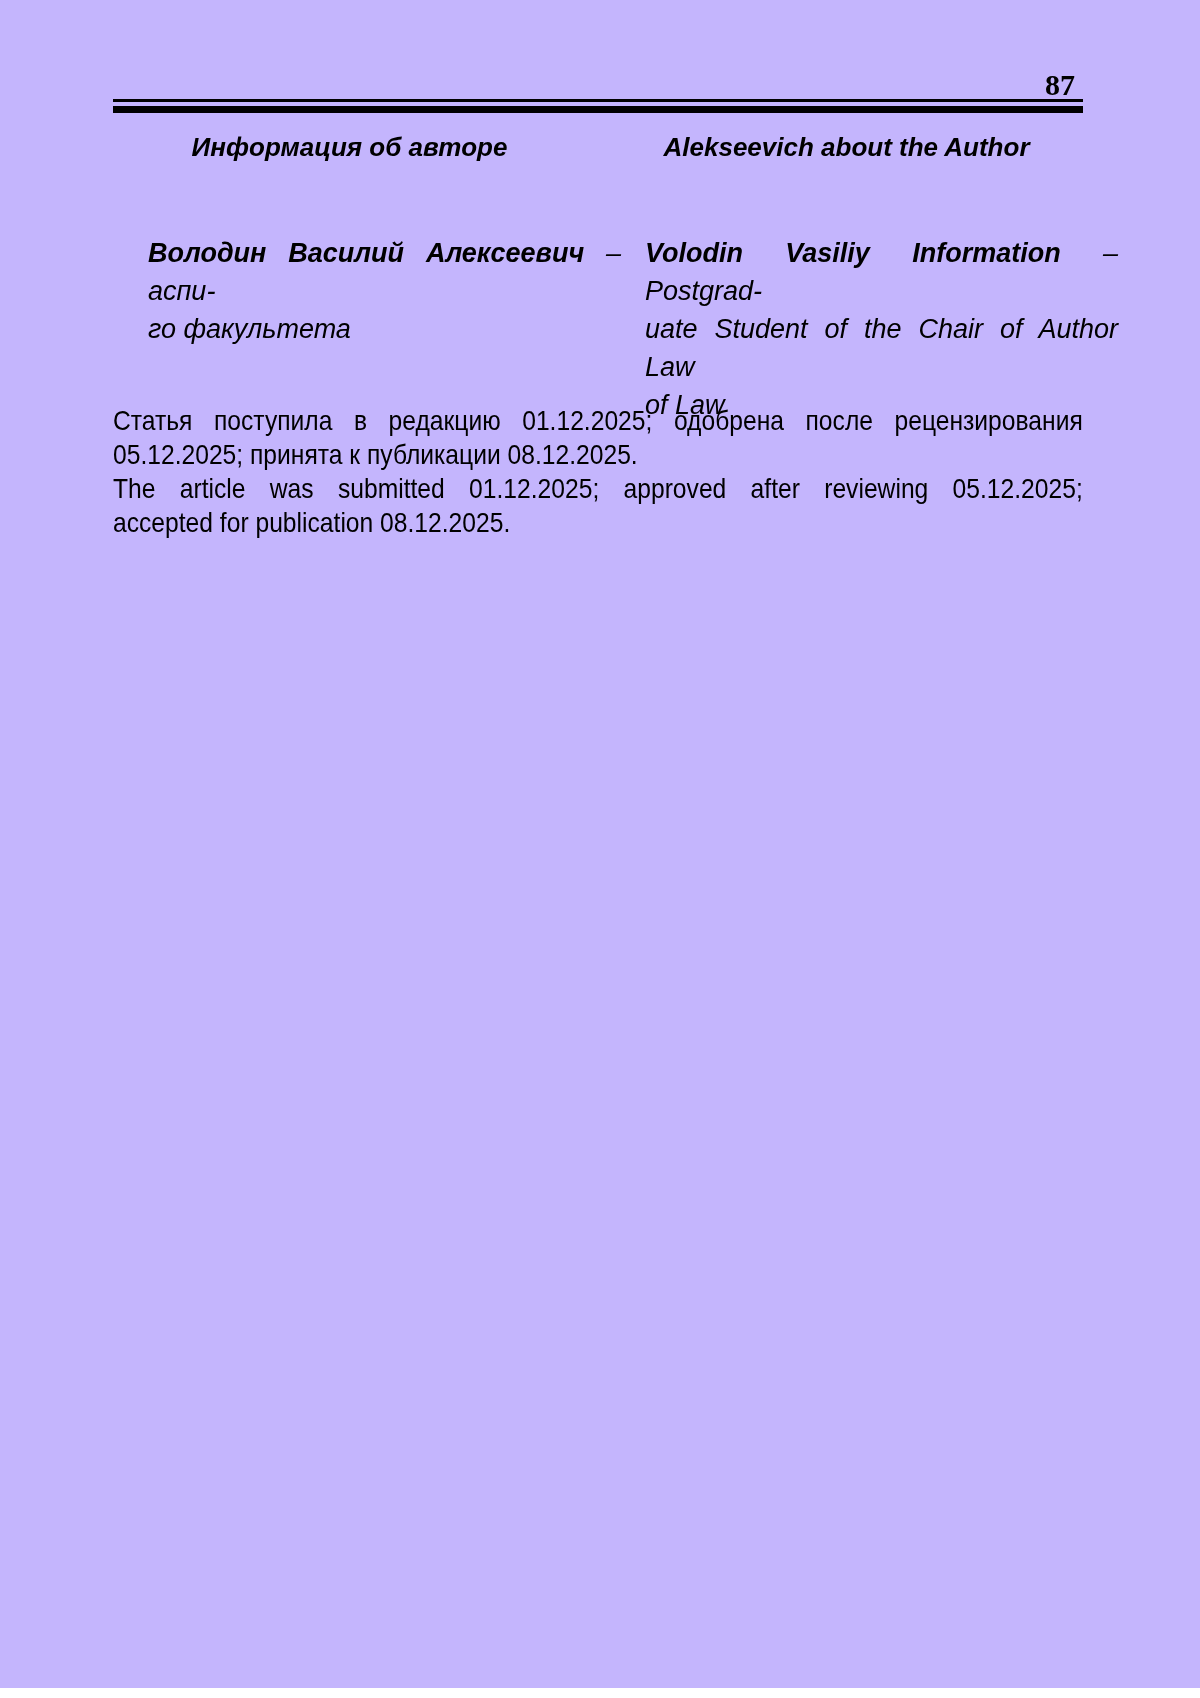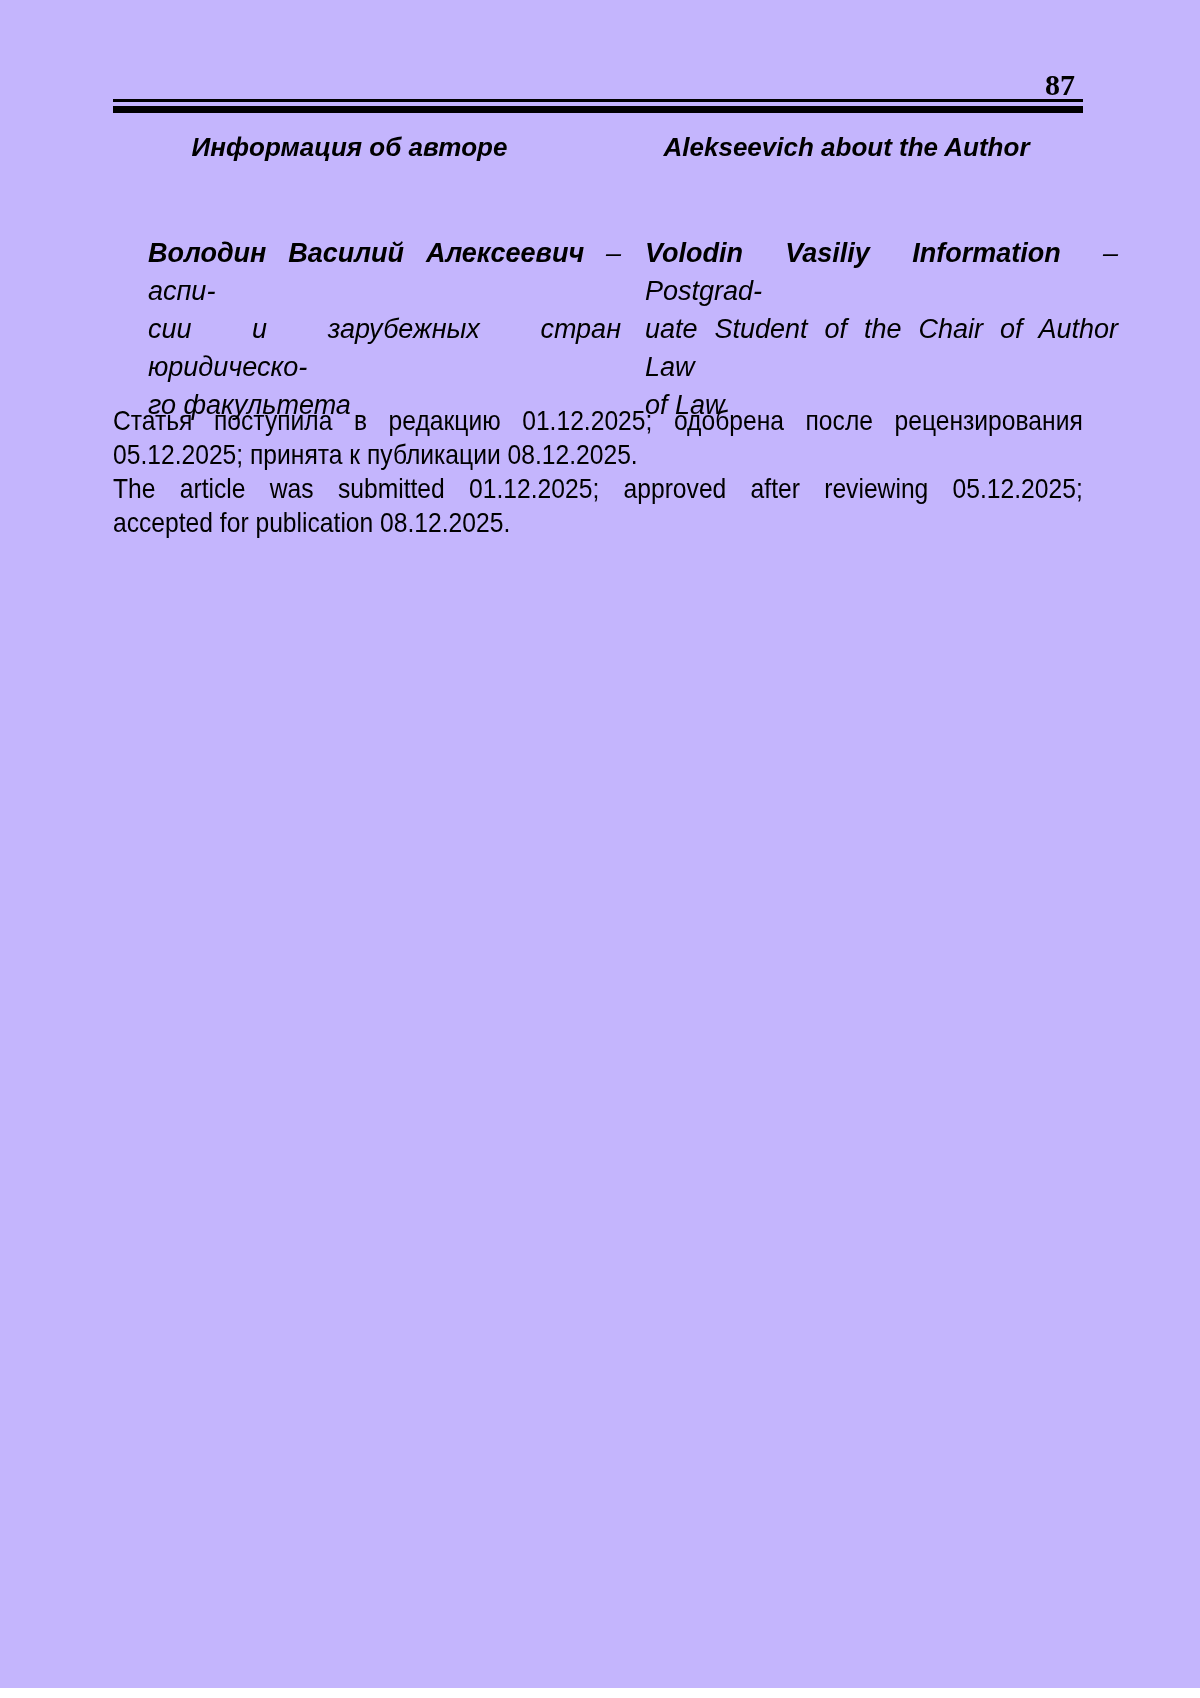--- a/index.html
+++ b/index.html
@@ -105,21 +105,20 @@
 
   <div class="headings-row">
     <div class="col">Информация об авторе</div>
     <div class="col">Alekseevich about the Author</div>
   </div>
 
   <div class="authors-row">
 
     <div class="col">
       <div class="line-just"><span class="author-name">Володин Василий Алексеевич</span> <span>– аспи-</span></div>
-      <div class="line-just">сии и зарубежных стран юридическо-</div>
       <div class="line-left">го факультета</div>
     </div>
 
     <div class="col">
       <div class="line-just"><span class="author-name">Volodin Vasiliy Information</span> <span>– Postgrad-</span></div>
       <div class="line-just">uate Student of the Chair of Author Law</div>
       <div class="line-left">of Law</div>
     </div>
 
   </div>

